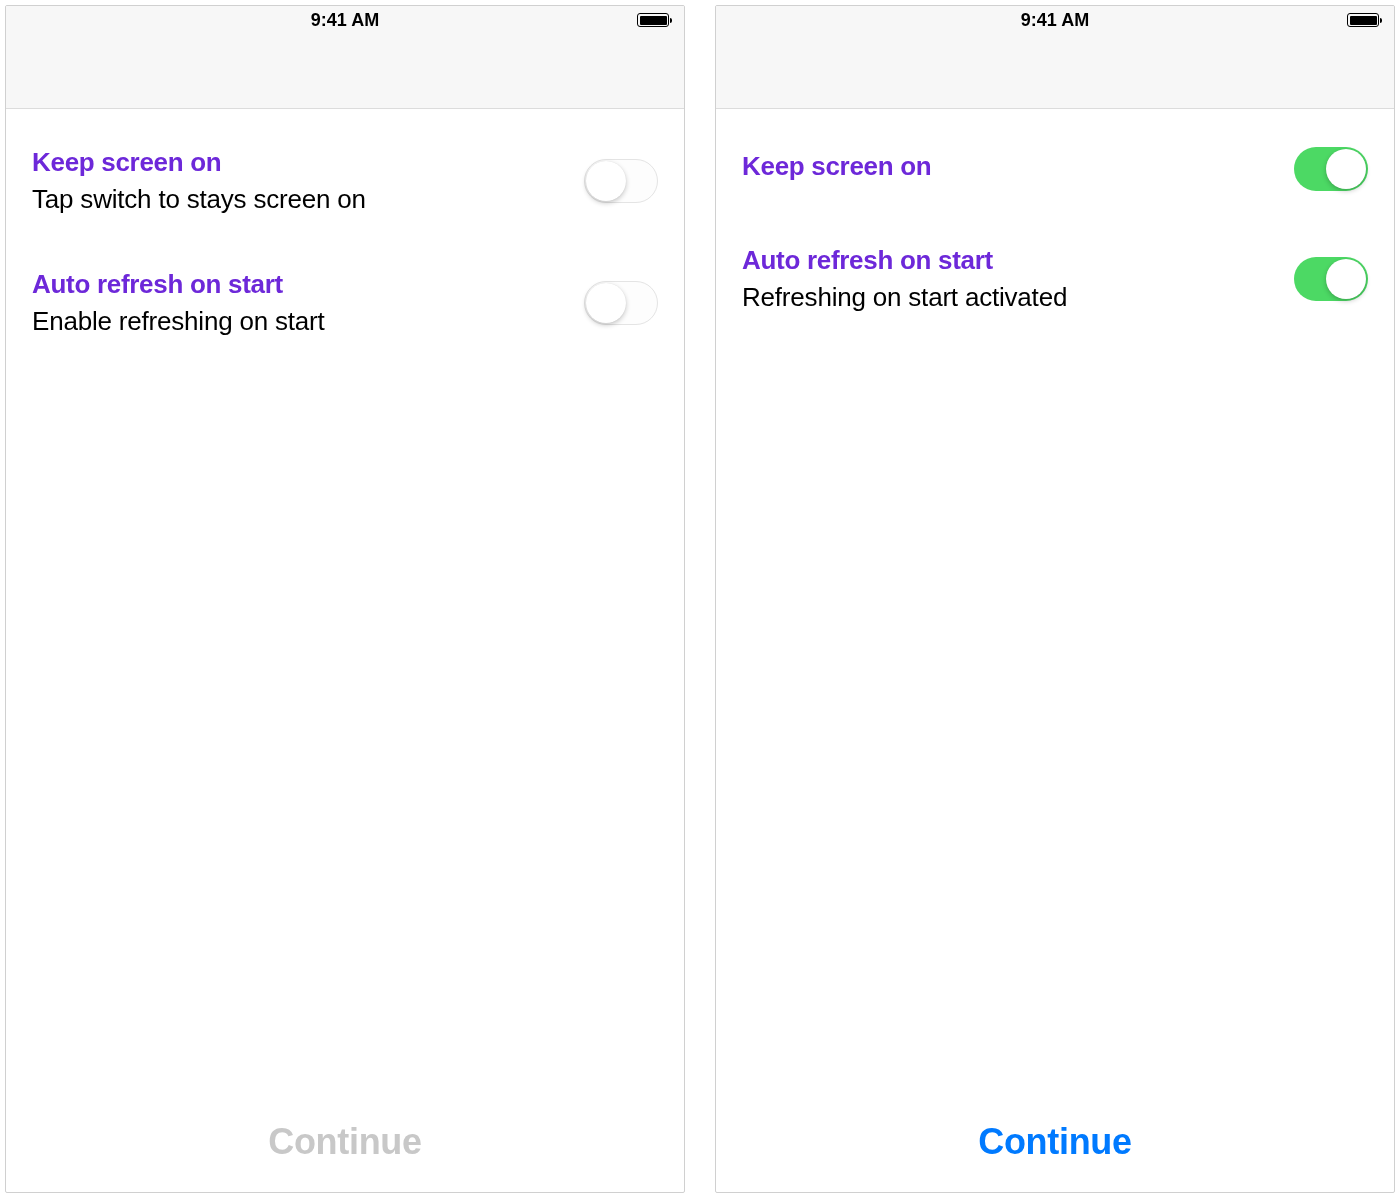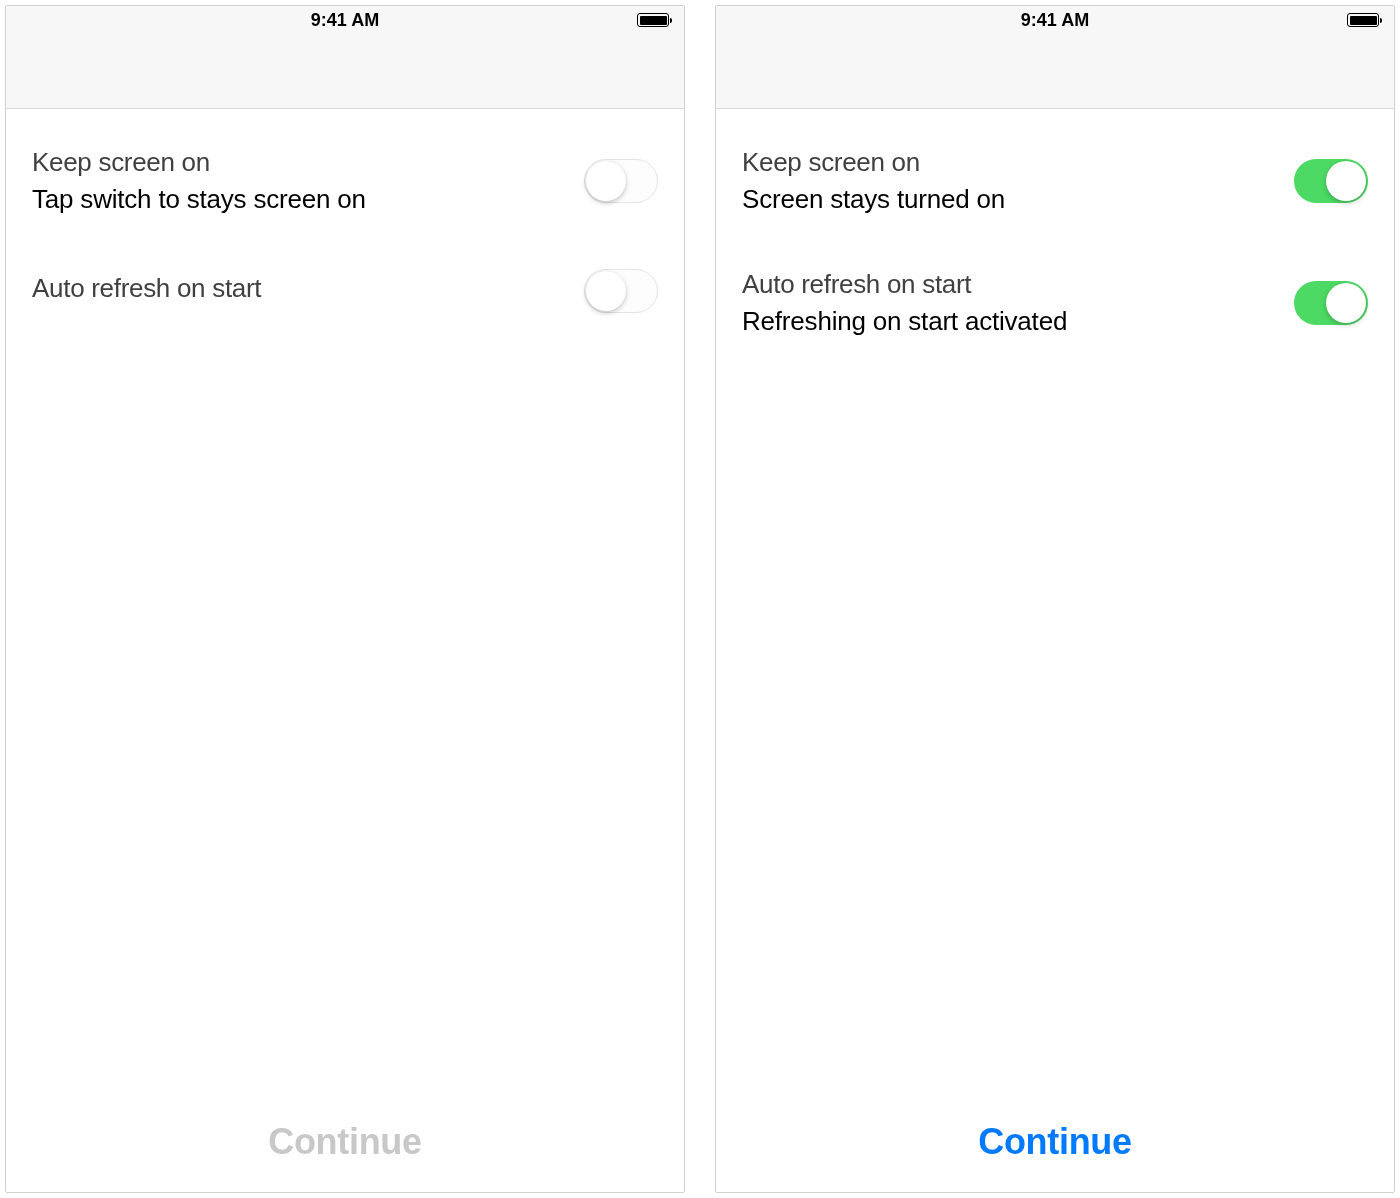--- a/index.html
+++ b/index.html
@@ -82,22 +82,22 @@
       display: flex;
       align-items: center;
       justify-content: space-between;
       margin-bottom: 54px;
     }
     .setting-text {
       flex: 1;
     }
     .setting-title {
       font-size: 26px;
-      font-weight: 400;
-      color: #404040;
+      font-weight: 700;
+      color: #6d28d9;
       margin-bottom: 6px;
       letter-spacing: -0.3px;
     }
     .setting-subtitle {
       font-size: 26px;
       font-weight: 400;
       color: #000;
       letter-spacing: -0.2px;
     }
     .toggle {
@@ -172,20 +172,21 @@
         <div class="setting-title">Keep screen on</div>
         <div class="setting-subtitle">Tap switch to stays screen on</div>
       </div>
       <div class="toggle off">
         <div class="toggle-knob"></div>
       </div>
     </div>
     <div class="setting-row">
       <div class="setting-text">
         <div class="setting-title">Auto refresh on start</div>
+        <div class="setting-subtitle">Enable refreshing on start</div>
       </div>
       <div class="toggle off">
         <div class="toggle-knob"></div>
       </div>
     </div>
   </div>
   <div class="footer">
     <button class="continue-btn disabled">Continue</button>
   </div>
 </div>
@@ -198,21 +199,20 @@
           <div class="battery-fill"></div>
         </div>
       <div class="battery-tip"></div>
     </div>
   </div>
   <div class="nav-bar"></div>
   <div class="content">
     <div class="setting-row">
       <div class="setting-text">
         <div class="setting-title">Keep screen on</div>
-        <div class="setting-subtitle">Screen stays turned on</div>
       </div>
       <div class="toggle on">
         <div class="toggle-knob"></div>
       </div>
     </div>
     <div class="setting-row">
       <div class="setting-text">
         <div class="setting-title">Auto refresh on start</div>
         <div class="setting-subtitle">Refreshing on start activated</div>
       </div>

